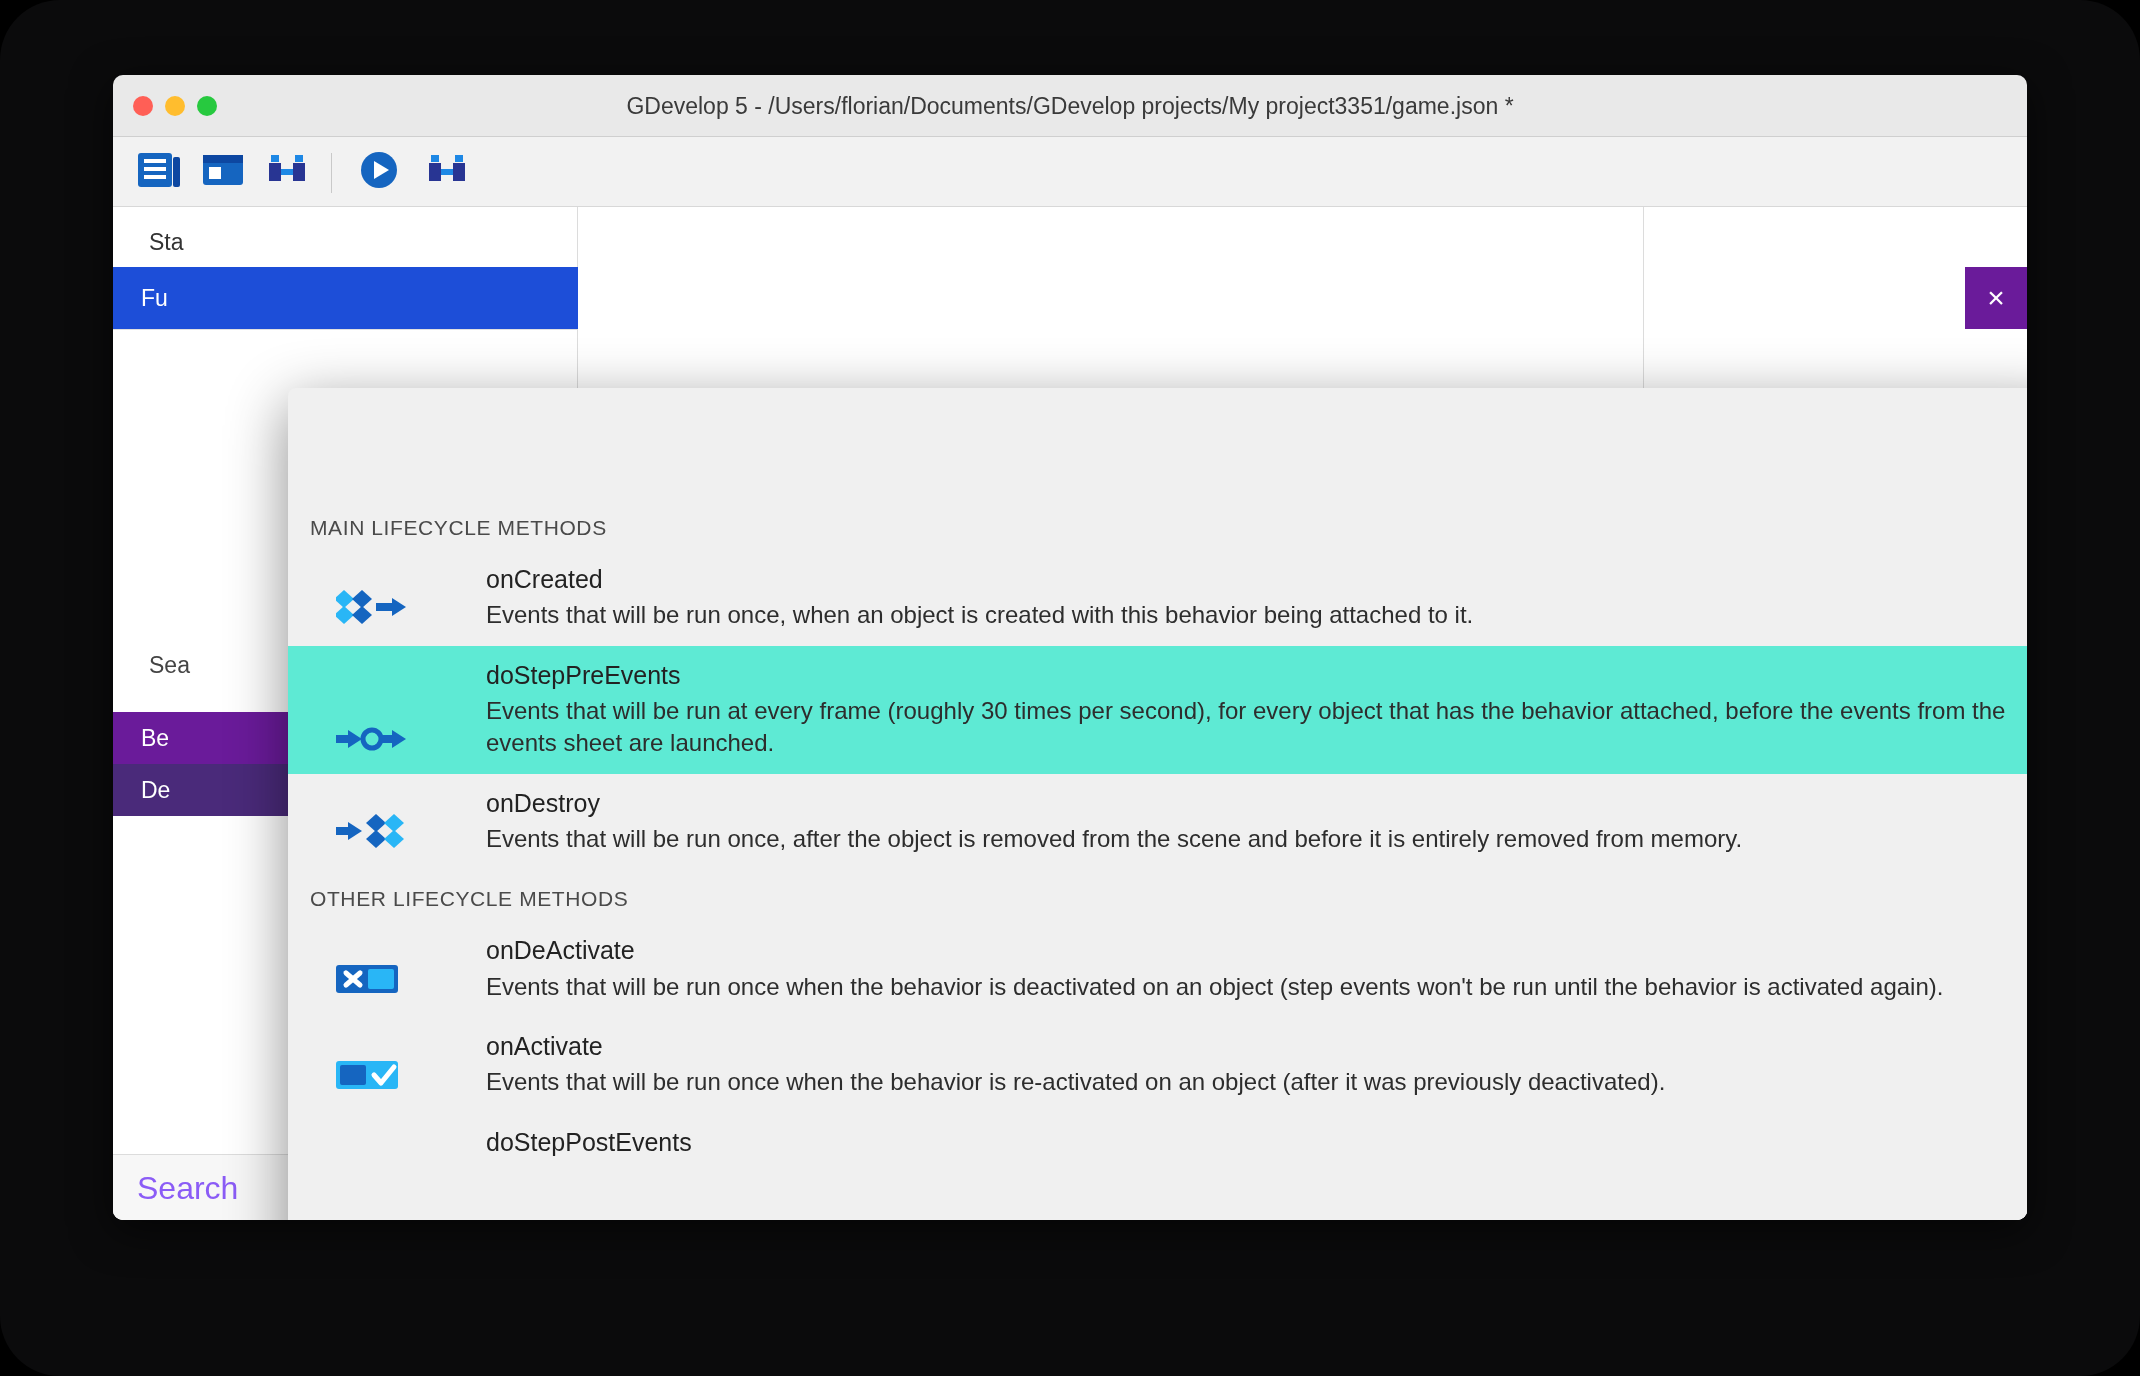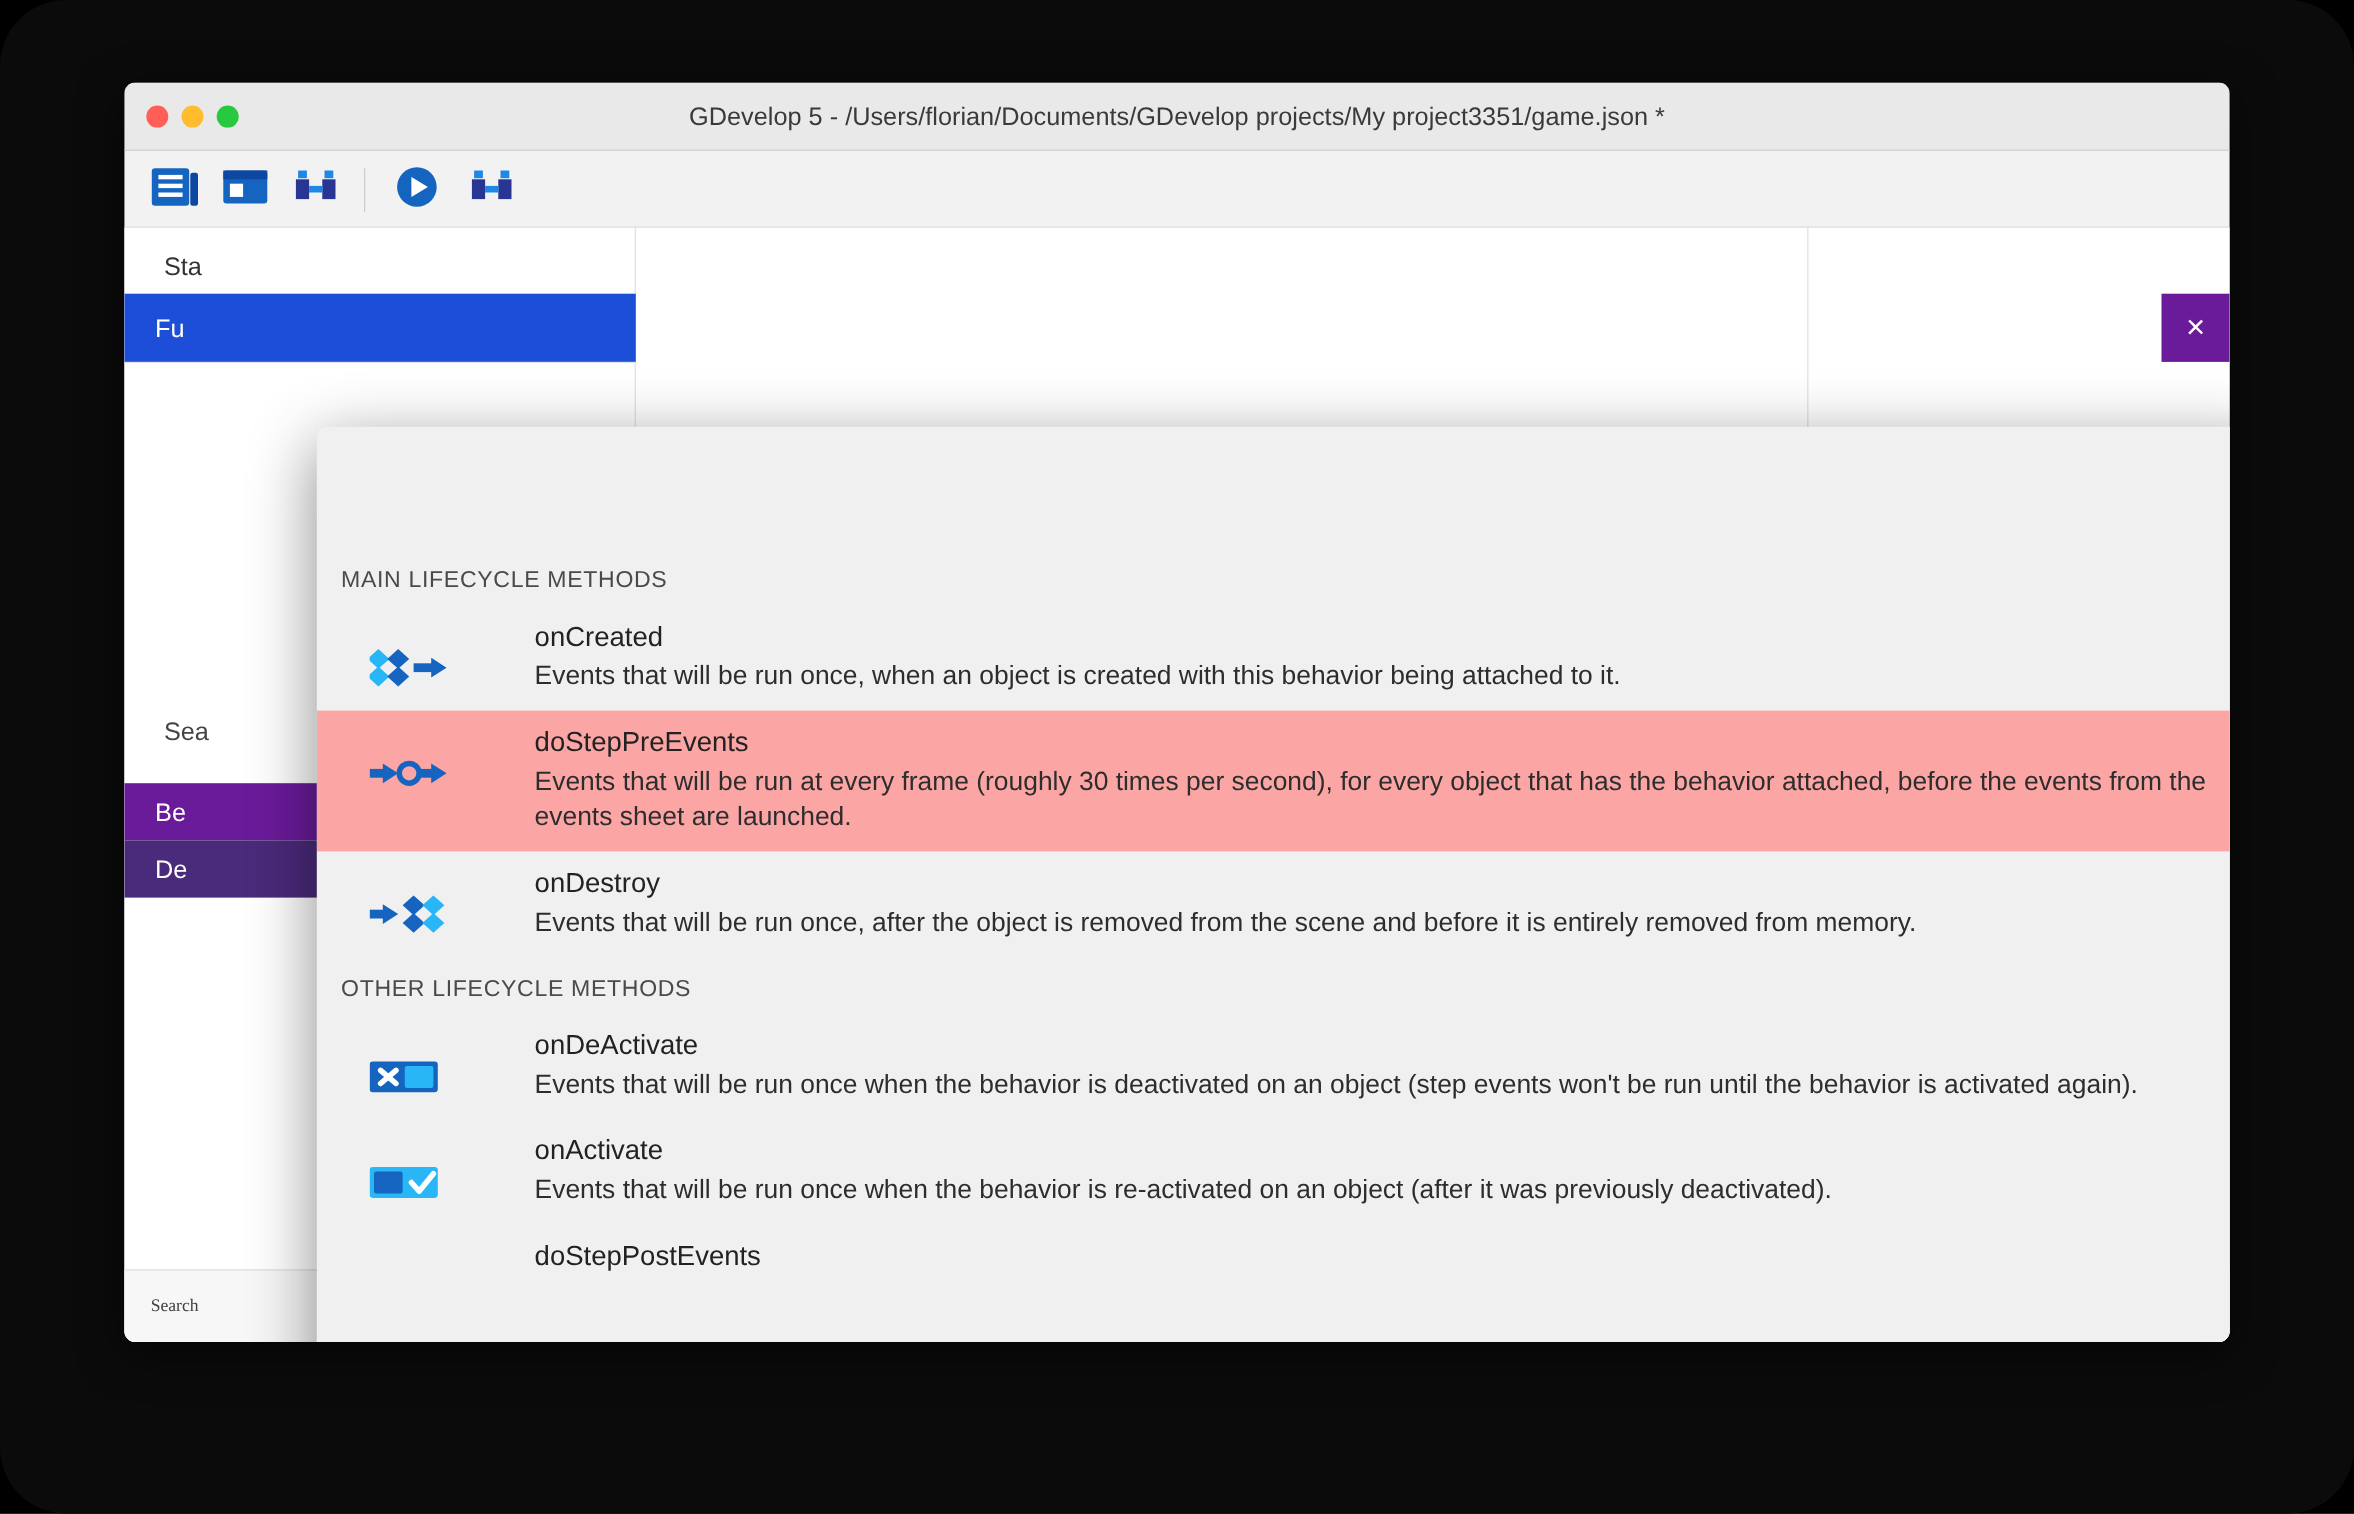--- a/index.html
+++ b/index.html
@@ -166,21 +166,21 @@
     bottom: 0;
     height: 66px;
     background: #f7f7f7;
     border-top: 1px solid #dcdcdc;
   }
   #search-left { left: 0; width: 465px; }
   #search-right { right: 0; width: 384px; }
   .search-bar .txt {
     position: absolute;
     left: 24px; top: 0; height: 66px; line-height: 66px;
-    font-size: 16px; color: #404040; font-family: Liberation Serif, serif;
+    font-size: 32px; color: #8b5cf6;
   }
   .search-bar .mag {
     position: absolute;
     right: 22px; top: 17px;
   }
   #mid-bottom {
     position: absolute;
     left: 466px; right: 384px; bottom: 0;
     height: 66px;
     background: #f7f7f7;
@@ -214,21 +214,21 @@
     letter-spacing: 0.6px;
     color: #4a4a4a;
     padding: 18px 0 10px 22px;
   }
   .method-row {
     display: flex;
     align-items: flex-start;
     padding: 14px 60px 14px 48px;
     min-height: 86px;
   }
-  .method-row.selected { background: #fca5a5; }
+  .method-row.selected { background: #5eead4; align-items: flex-end; }
   .method-icon {
     flex: 0 0 96px;
     height: 64px;
     display: flex;
     align-items: center;
     justify-content: flex-start;
     padding-top: 22px;
   }
   .method-text { flex: 1 1 auto; padding-left: 6px; margin-left: 48px; }
   .method-name {

